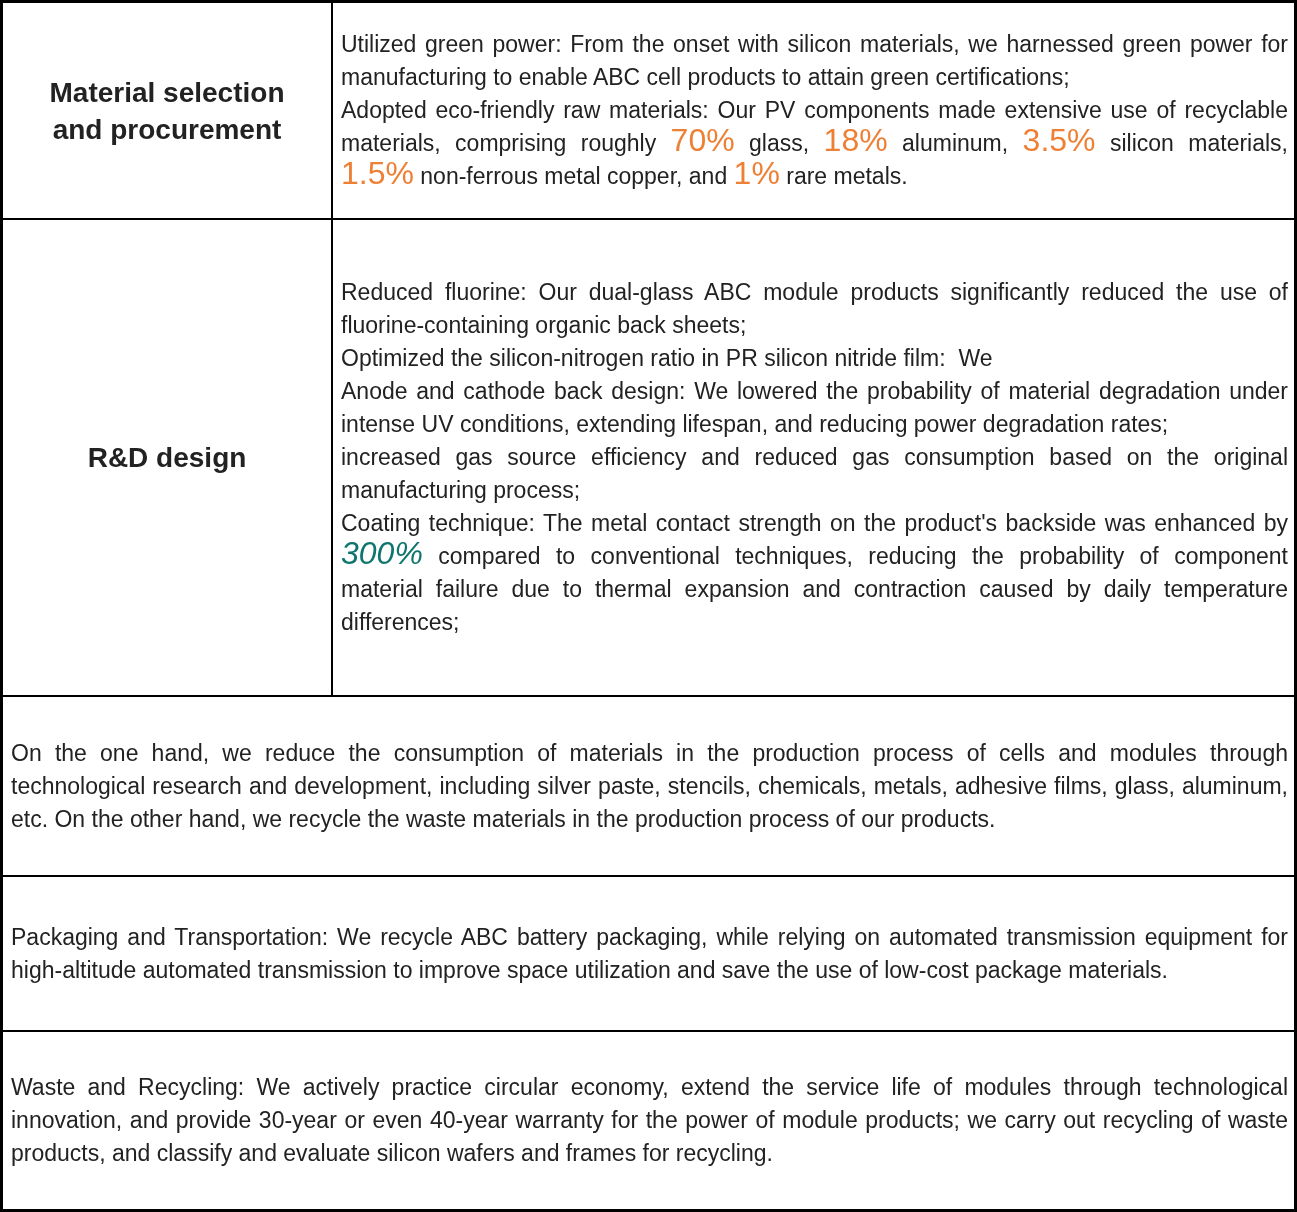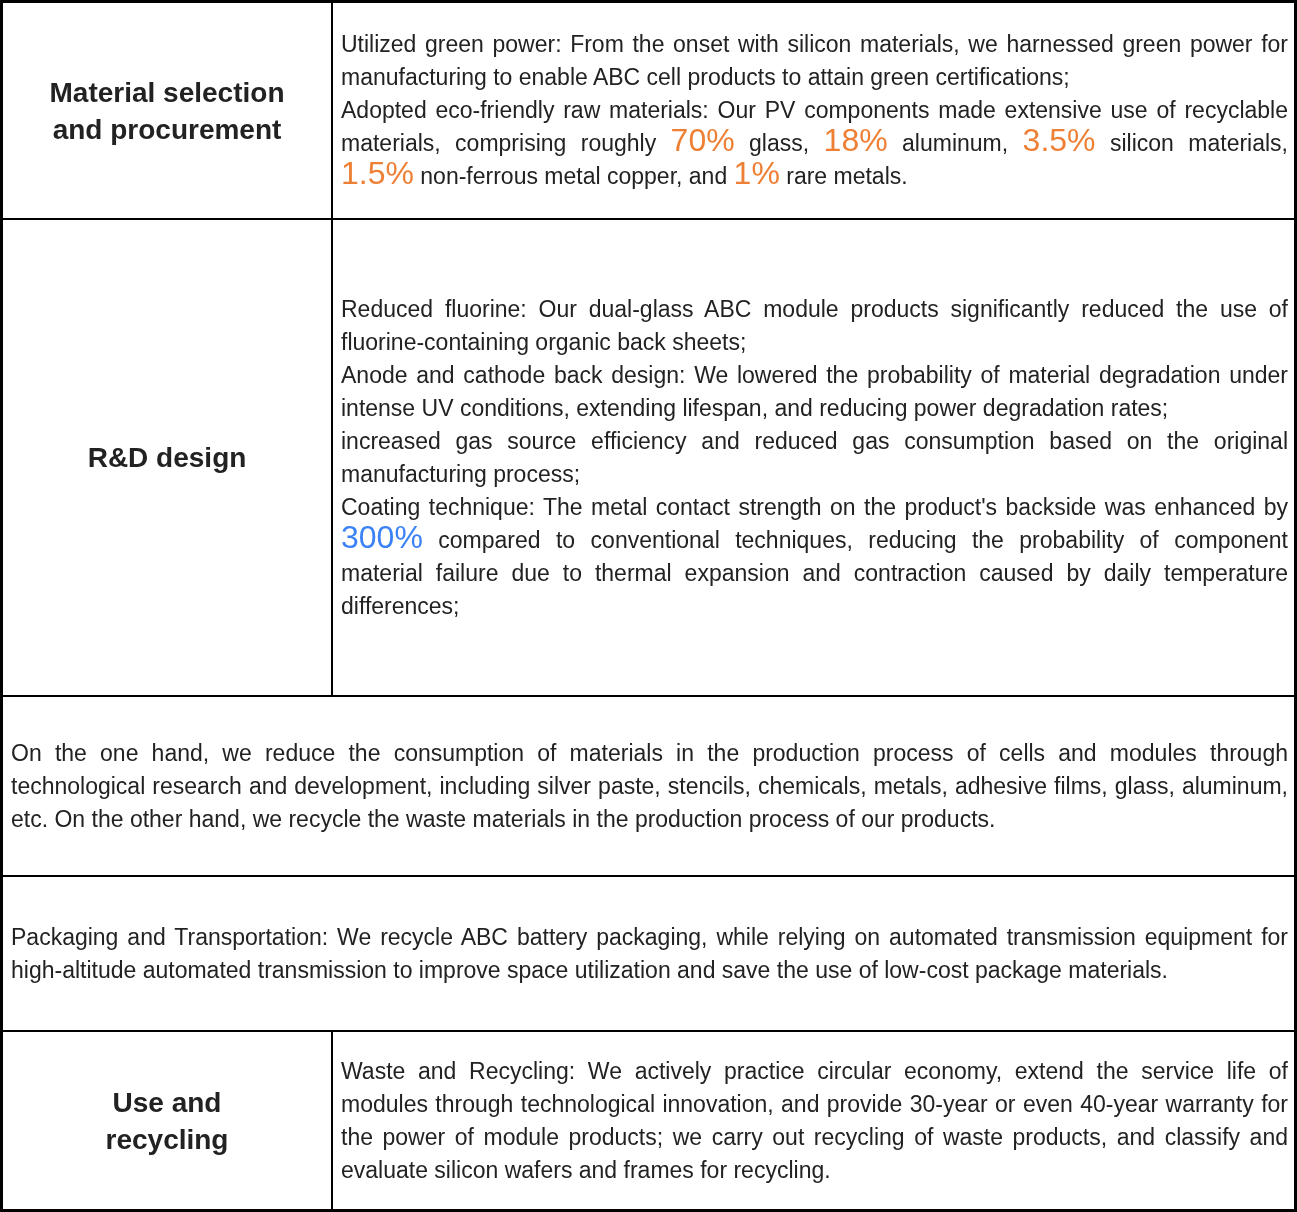--- a/index.html
+++ b/index.html
@@ -54,35 +54,34 @@
 and procurement</span></div>
       <div class="body-cell">
         <p class="para"><span>Utilized green power: From the onset with silicon materials, we harnessed green power for manufacturing to enable ABC cell products to attain green certifications;</span></p>
         <p class="para"><span>Adopted eco-friendly raw materials: Our PV components made extensive use of recyclable materials, comprising roughly </span><span class="hl" style="color: rgb(238, 128, 54);">70%</span><span> glass, </span><span class="hl" style="color: rgb(238, 128, 54);">18%</span><span> aluminum, </span><span class="hl" style="color: rgb(238, 128, 54);">3.5%</span><span> silicon materials, </span><span class="hl" style="color: rgb(238, 128, 54);">1.5%</span><span> non-ferrous metal copper, and </span><span class="hl" style="color: rgb(238, 128, 54);">1%</span><span> rare metals.</span></p>
       </div>
     </div>
     <div class="row">
       <div class="label-cell"><span>R&amp;D design</span></div>
       <div class="body-cell">
         <p class="para"><span>Reduced fluorine: Our dual-glass ABC module products significantly reduced the use of fluorine-containing organic back sheets;</span></p>
+        <p class="para"><span>Optimized the silicon-nitrogen ratio in PR silicon nitride film: &nbsp;We</span></p>
         <p class="para"><span>Anode and cathode back design: We lowered the probability of material degradation under intense UV conditions, extending lifespan, and reducing power degradation rates;</span></p>
         <p class="para"><span>increased gas source efficiency and reduced gas consumption based on the original manufacturing process;</span></p>
-        <p class="para"><span>Coating technique: The metal contact strength on the product's backside was enhanced by </span><span class="hl" style="color: #3b82f6;">300%</span><span> compared to conventional techniques, reducing the probability of component material failure due to thermal expansion and contraction caused by daily temperature differences;</span></p>
+        <p class="para"><span>Coating technique: The metal contact strength on the product's backside was enhanced by </span><span class="hl" style="color: #0f766e; font-style: italic;">300%</span><span> compared to conventional techniques, reducing the probability of component material failure due to thermal expansion and contraction caused by daily temperature differences;</span></p>
       </div>
     </div>
     <div class="row">
       <div class="body-cell">
         <p class="para"><span>On the one hand, we reduce the consumption of materials in the production process of cells and modules through technological research and development, including silver paste, stencils, chemicals, metals, adhesive films, glass, aluminum, etc. On the other hand, we recycle the waste materials in the production process of our products.</span></p>
       </div>
     </div>
     <div class="row">
       <div class="body-cell">
         <p class="para"><span>Packaging and Transportation: We recycle ABC battery packaging, while relying on automated transmission equipment for high-altitude automated transmission to improve space utilization and save the use of low-cost package materials.</span></p>
       </div>
     </div>
     <div class="row">
-      <div class="label-cell"><span>Use and
-recycling</span></div>
       <div class="body-cell">
         <p class="para"><span>Waste and Recycling: We actively practice circular economy, extend the service life of modules through technological innovation, and provide 30-year or even 40-year warranty for the power of module products; we carry out recycling of waste products, and classify and evaluate silicon wafers and frames for recycling.</span></p>
       </div>
     </div>
   </div>
 
 </body></html>

